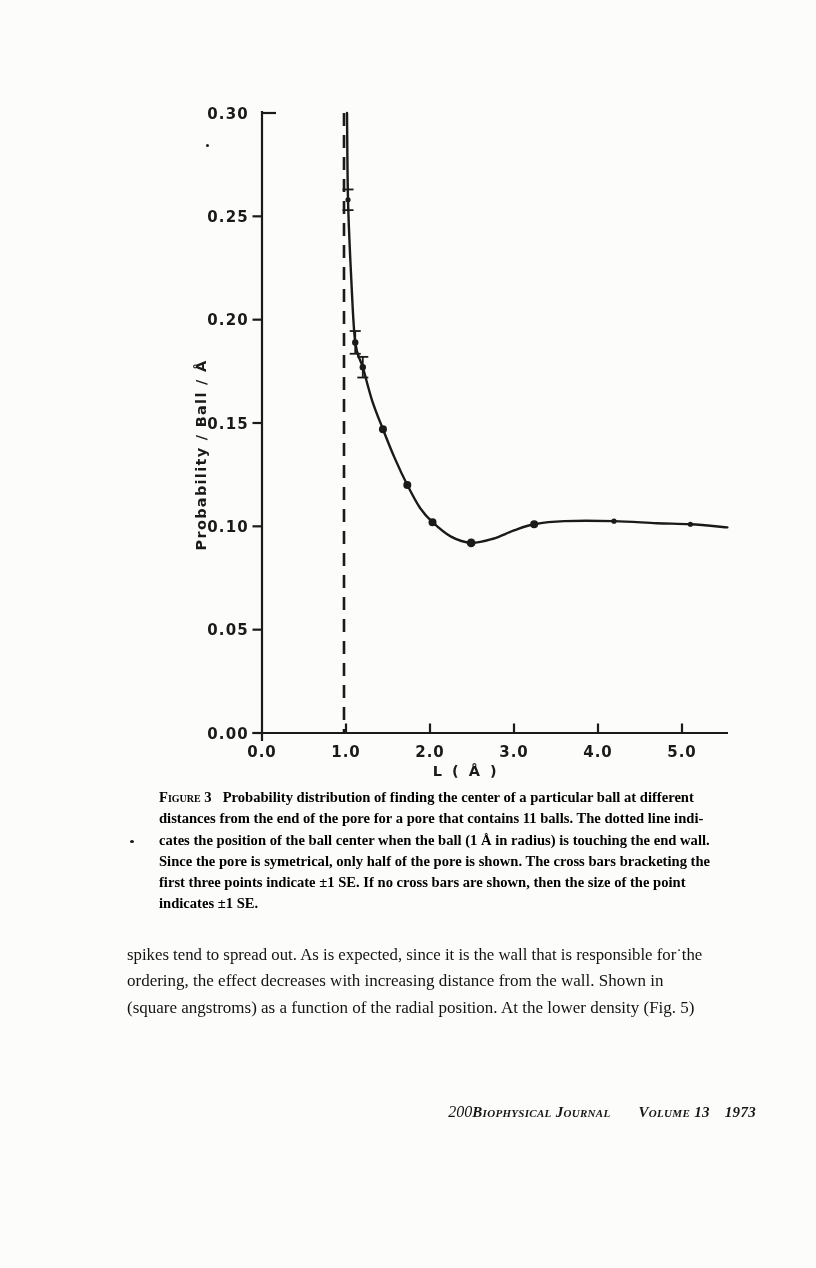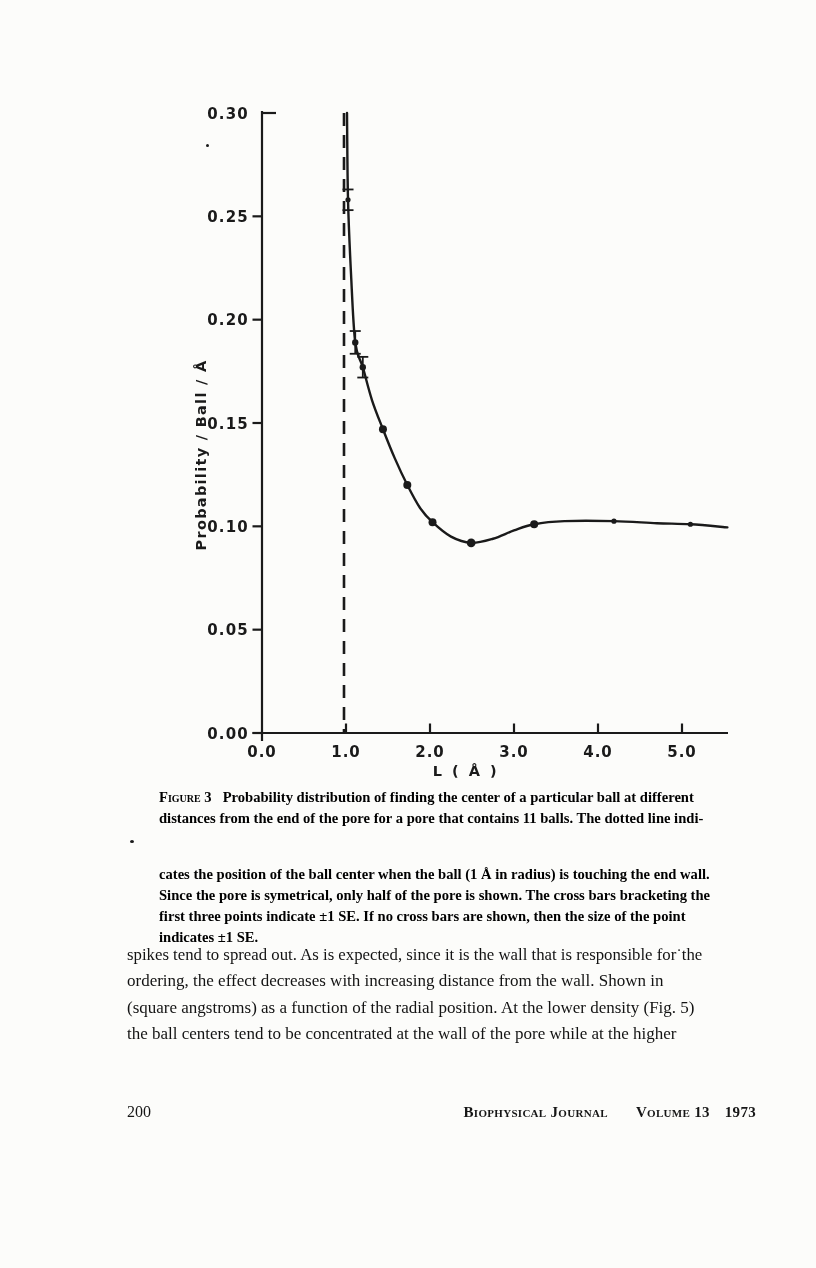--- a/index.html
+++ b/index.html
@@ -15,21 +15,21 @@
   }
   .cap-line{white-space:nowrap;transform-origin:0 50%;}
   .cap-gap{display:inline-block;width:11px;}
   .body-text{
     position:absolute;left:127px;top:942px;width:629px;
     font-size:17px;line-height:26.3px;color:#131313;
   }
   .body-line{white-space:nowrap;transform-origin:0 50%;}
   .footer{
     position:absolute;left:127px;top:1103px;width:629px;
-    display:flex;justify-content:space-between;align-items:baseline;
+    display:flex;justify-content:flex-end;align-items:baseline;font-style:italic;
   }
   .page-num{font-size:16px;}
   .journal-line{font-size:15px;font-weight:600;letter-spacing:.3px;}
   .sc{font-variant:small-caps;}
   .journal-line .gap1{margin-left:24px;}
   .journal-line .gap2{margin-left:11px;margin-top:18px;}
   .speck{position:absolute;background:#1a1a1a;border-radius:50%;}
 </style>
 </head>
 <body>
@@ -85,31 +85,30 @@
       <text font-family="&quot;DejaVu Sans&quot;, sans-serif" font-weight="bold" fill="#1a1a1a" x="598" y="757" text-anchor="middle" font-size="15" letter-spacing="1">4.0</text>
       <line x1="682" y1="723.5" x2="682" y2="733" stroke="#1a1a1a" stroke-width="2.2"></line>
       <text font-family="&quot;DejaVu Sans&quot;, sans-serif" font-weight="bold" fill="#1a1a1a" x="682" y="757" text-anchor="middle" font-size="15" letter-spacing="1">5.0</text>
       <text font-family="&quot;DejaVu Sans&quot;, sans-serif" font-weight="bold" fill="#1a1a1a" transform="translate(206 455) rotate(-90)" text-anchor="middle" font-size="14.5" letter-spacing="1.3">Probability / Ball / Å</text>
       <text font-family="&quot;DejaVu Sans&quot;, sans-serif" font-weight="bold" fill="#1a1a1a" x="466" y="776" text-anchor="middle" font-size="14.5" letter-spacing="2.5">L ( Å )</text>
     </svg>
 
   <div class="caption">
     <div class="cap-line fit" style="transform: scaleX(1);"><span class="sc">Figure 3</span><span class="cap-gap"></span><span>Probability distribution of finding the center of a particular ball at different</span></div>
     <div class="cap-line fit" style="transform: scaleX(1);">distances from the end of the pore for a pore that contains 11 balls. The dotted line indi-</div>
-    <div class="cap-line fit" style="transform: scaleX(1); margin-top: 34px;">cates the position of the ball center when the ball (1 Å in radius) is touching the end wall.</div>
+    <div class="cap-line fit" style="transform: scaleX(1);">cates the position of the ball center when the ball (1 Å in radius) is touching the end wall.</div>
     <div class="cap-line fit" style="transform: scaleX(1);">Since the pore is symetrical, only half of the pore is shown. The cross bars bracketing the</div>
     <div class="cap-line fit" style="transform: scaleX(1);">first three points indicate ±1 SE. If no cross bars are shown, then the size of the point</div>
     <div class="cap-line">indicates ±1 SE.</div>
   </div>
 
   <div class="body-text">
     <div class="body-line fit" style="transform: scaleX(0.985893);">spikes tend to spread out. As is expected, since it is the wall that is responsible for˙the</div>
     <div class="body-line fit" style="transform: scaleX(1);">ordering, the effect decreases with increasing distance from the wall. Shown in</div>
     <div class="body-line fit" style="transform: scaleX(1);">(square angstroms) as a function of the radial position. At the lower density (Fig. 5)</div>
-    <div class="body-line fit" style="transform: scaleX(1);">the ball centers tend to be concentrated at the wall of the pore while at the higher</div>
   </div>
 
   <div class="footer">
     <span class="page-num">200</span>
     <span class="journal-line">
       <span class="sc">Biophysical Journal</span>
       <span class="sc gap1">Volume 13</span>
       <span class="sc gap2">1973</span>
     </span>
   </div>

